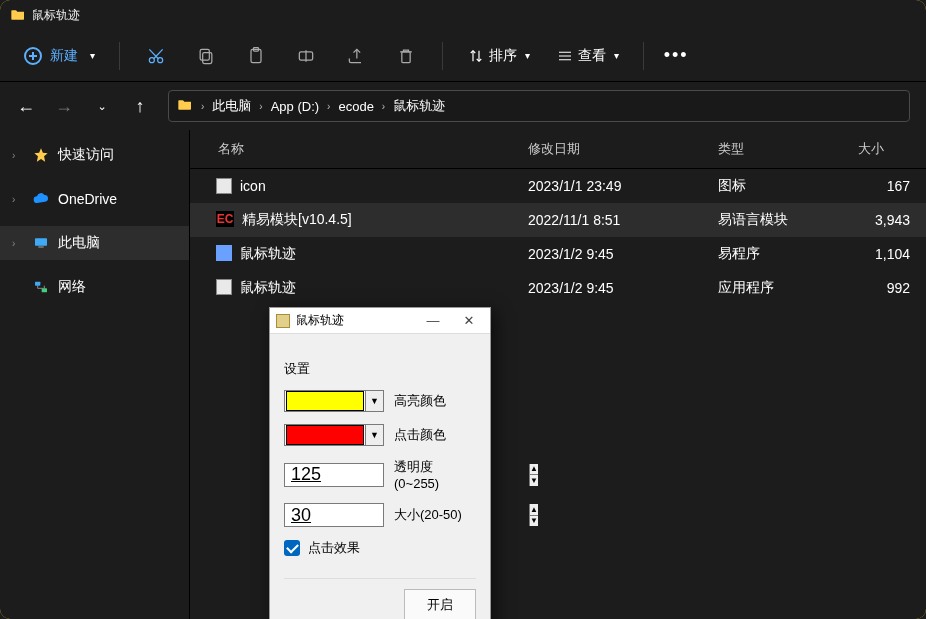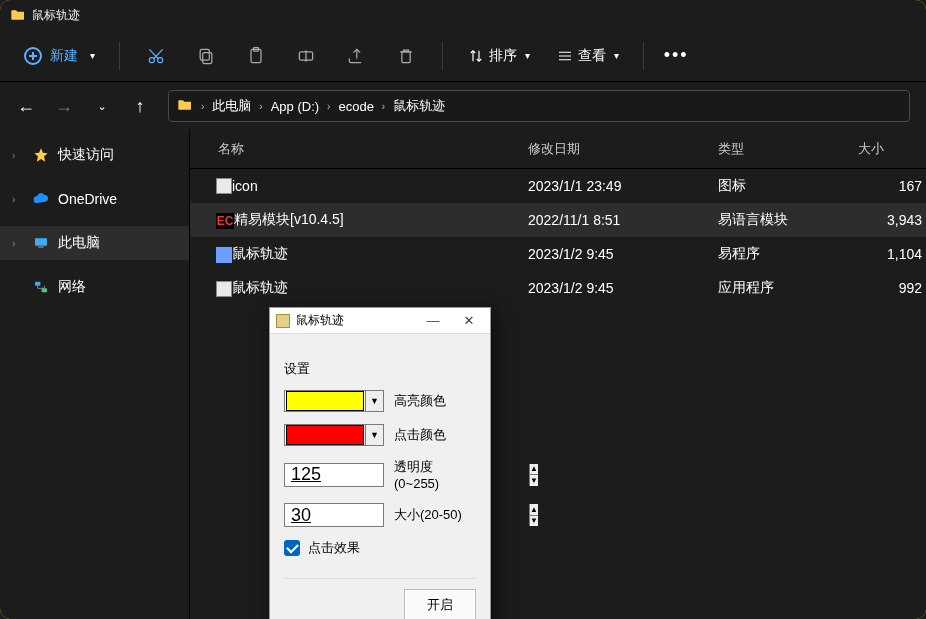--- a/index.html
+++ b/index.html
@@ -46,24 +46,24 @@
   .main { flex:1; background:#1c1c1c; display:flex; flex-direction:column; position:relative; }
   .columns { display:flex; color:#ccc; font-size:13px; padding:10px 0 10px 28px; border-bottom:1px solid #000; }
   .col-name { width:310px; }
   .col-date { width:190px; }
   .col-type { width:140px; }
   .col-size { flex:1; text-align:left; }
 
   .rows { }
   .row { display:flex; align-items:center; padding:8px 0 8px 26px; color:#fff; font-size:14px; cursor:default; }
   .row.sel { background:#2d2d2d; }
-  .row .c-name { width:312px; display:flex; align-items:flex-end; white-space:nowrap; overflow:hidden; }
+  .row .c-name { width:312px; display:flex; align-items:flex-start; gap:8px; white-space:nowrap; overflow:hidden; }
   .row .c-date { width:190px; }
   .row .c-type { width:140px; }
-  .row .c-size { flex:1; text-align:right; padding-right:4px; }
+  .row .c-size { flex:1; text-align:right; padding-right:16px; }
   .row .file-ico { width:16px; height:16px; display:flex; align-items:center; justify-content:center; }
   .row .file-ico.ec { background:#000; color:#e33; font-weight:bold; font-size:12px; line-height:16px; width:18px; text-align:center; }
   .row .file-ico.plain { background:#e9e9e9; border:1px solid #888; }
   .row .file-ico.module { background:#6aa0ff; }
 
   
   .dialog { position:absolute; left:269px; top:307px; width:222px; background:#f0f0f0; color:#000; border:1px solid #999; box-shadow: 4px 4px 16px rgba(0,0,0,.6); }
   .dlg-title { height:26px; display:flex; align-items:center; padding:0 6px; gap:6px; background:#fff; border-bottom:1px solid #ddd; }
   .dlg-title .ico { width:14px; height:14px; background:#e2d08a; border:1px solid #a78f3a; }
   .dlg-title .t { flex:1; font-size:12px; color:#000; }

